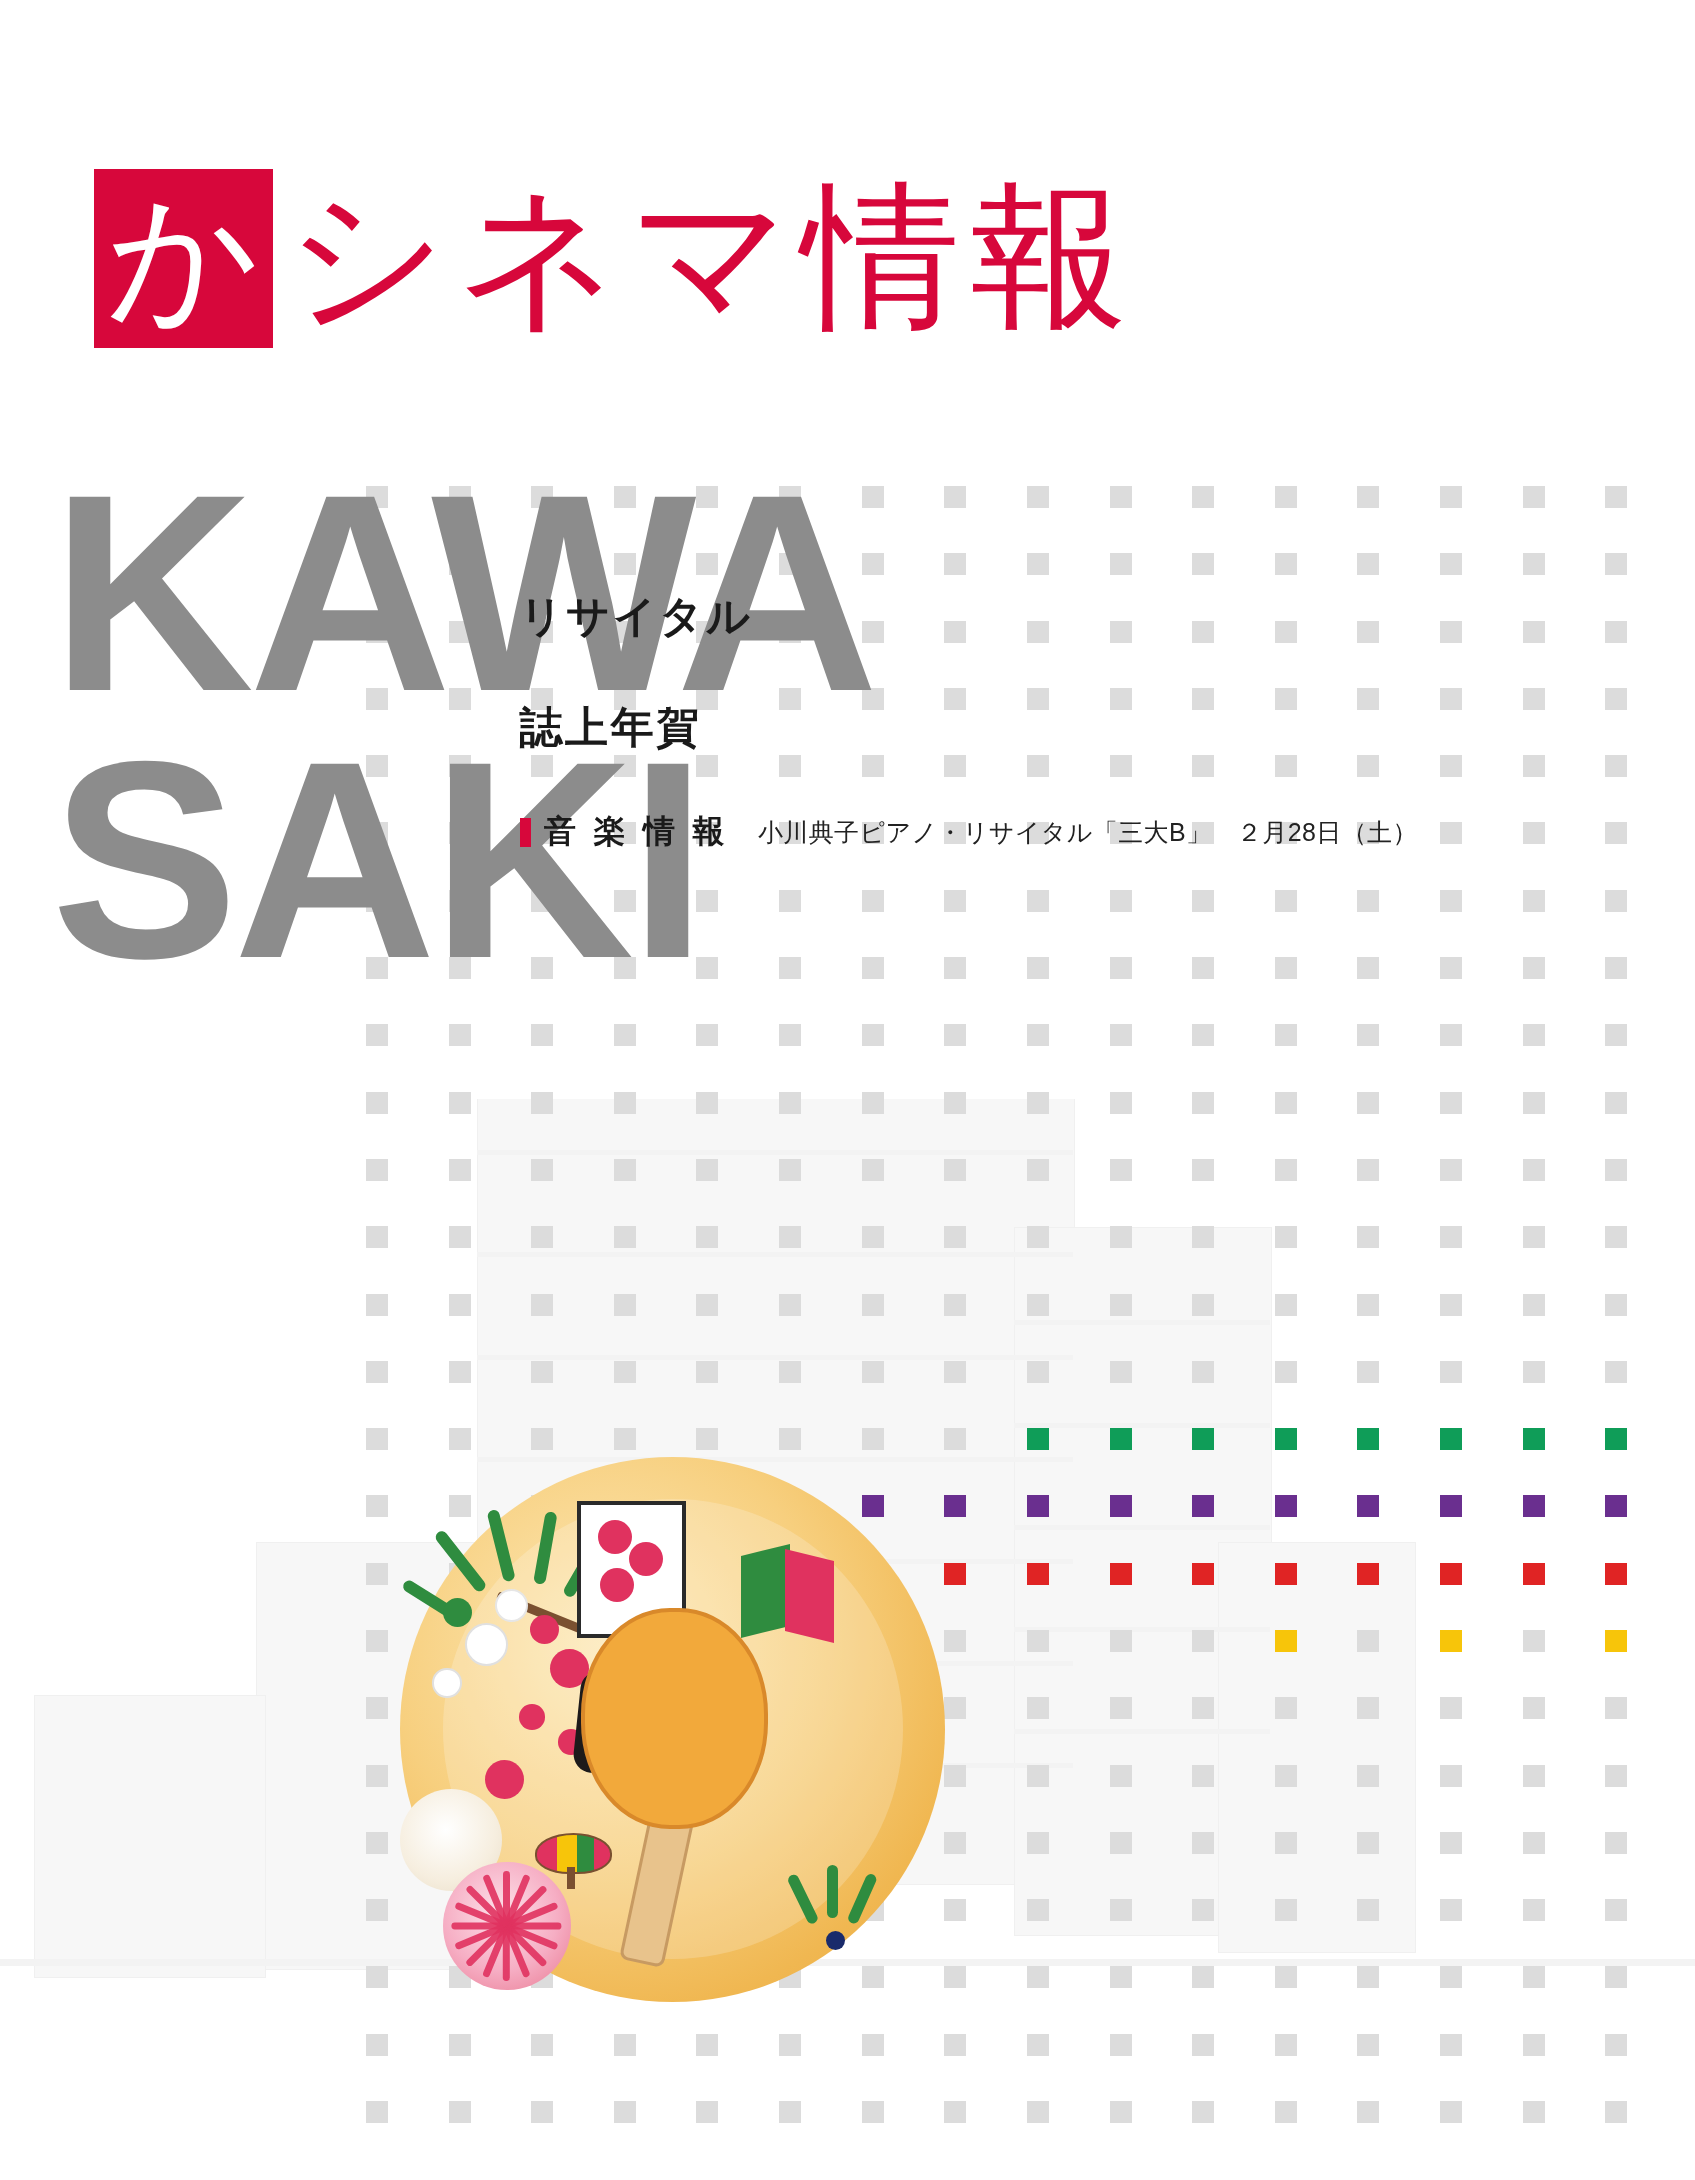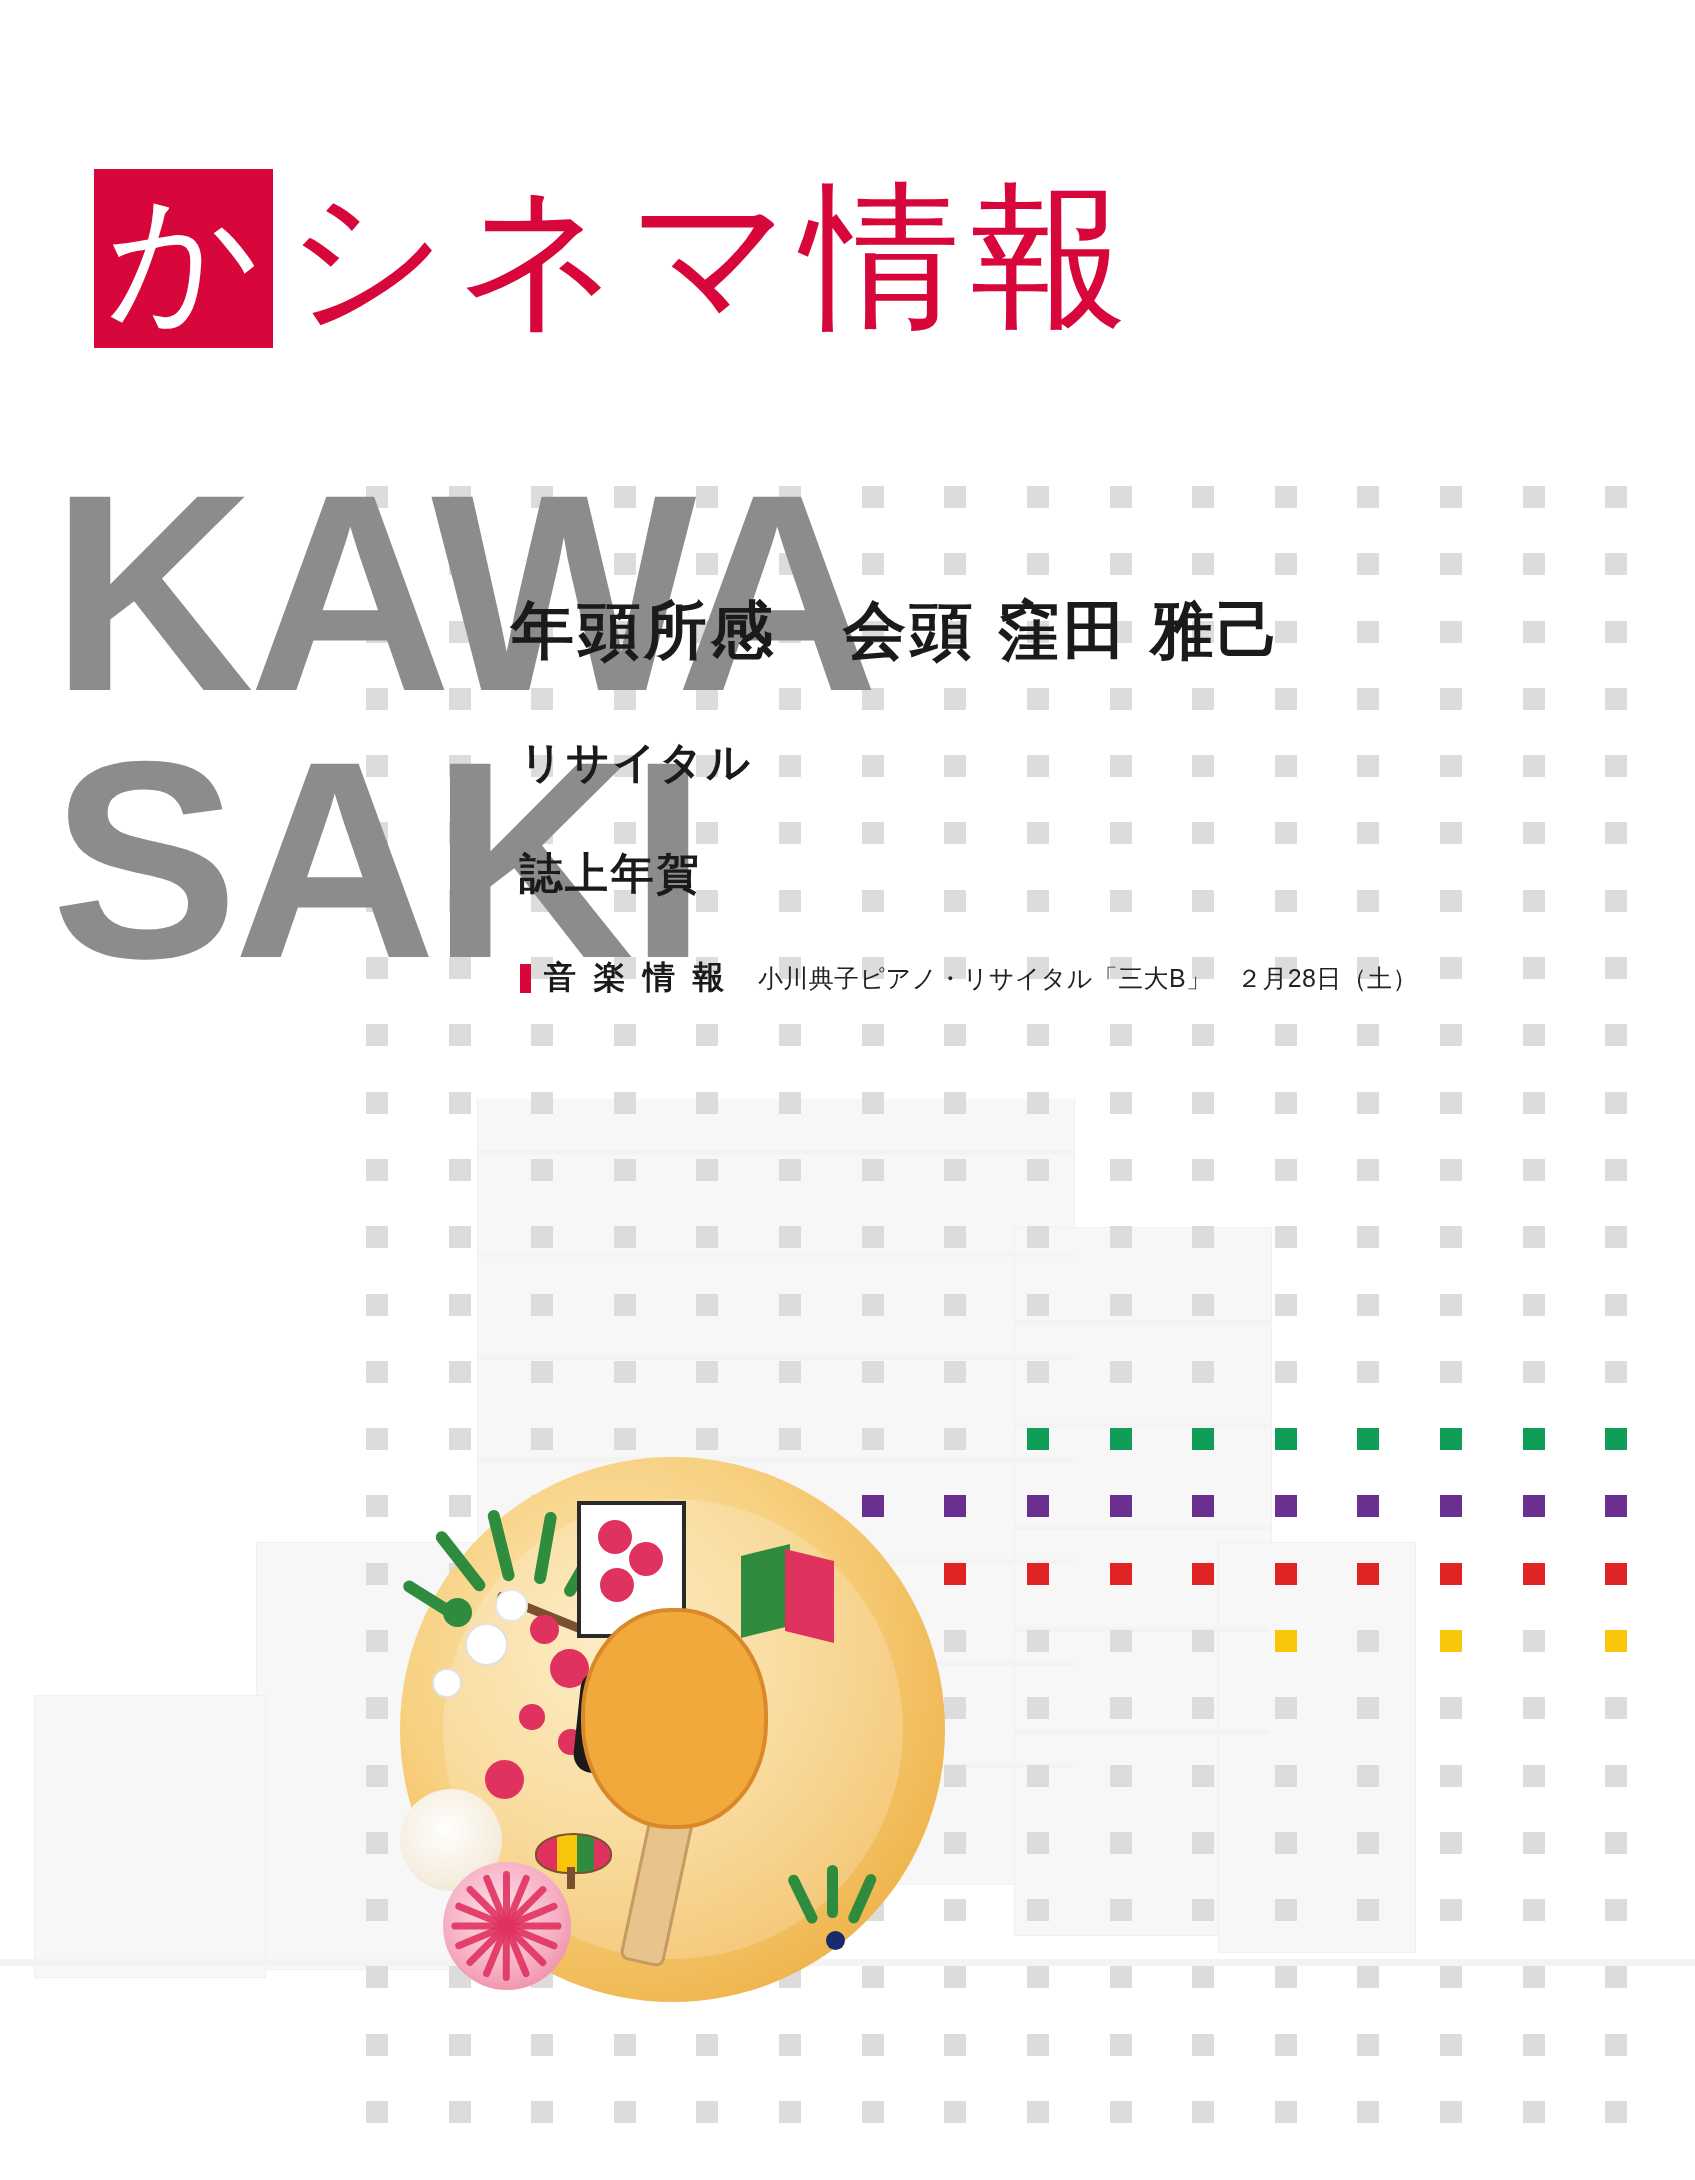--- a/index.html
+++ b/index.html
@@ -925,21 +925,20 @@
       <div class="dot" style="left: 1157px; top: 1615px;"></div>
       <div class="dot" style="left: 1239px; top: 1615px;"></div>
     </div>
 
   <div class="kawasaki">
     <span>KAWA</span>
     <span>SAKI</span>
   </div>
 
   <div class="contents">
-    <div class="headline-main">年頭所感　会頭 窪田 雅己</div>
     <div class="headline-sub">リサイタル</div>
     <div class="headline-sub">誌上年賀</div>
 
     <div class="info-row">
       <span class="info-mark"></span>
       <span class="info-label">音 楽 情 報</span>
       <span class="info-text">小川典子ピアノ・リサイタル「三大B」　２月28日（土）</span>
     </div>
 
   </div>

